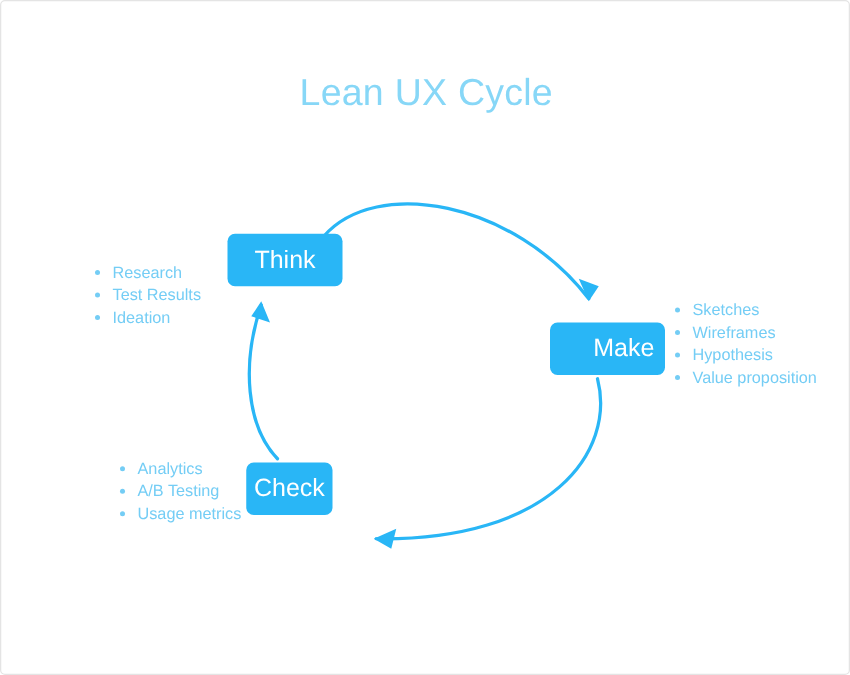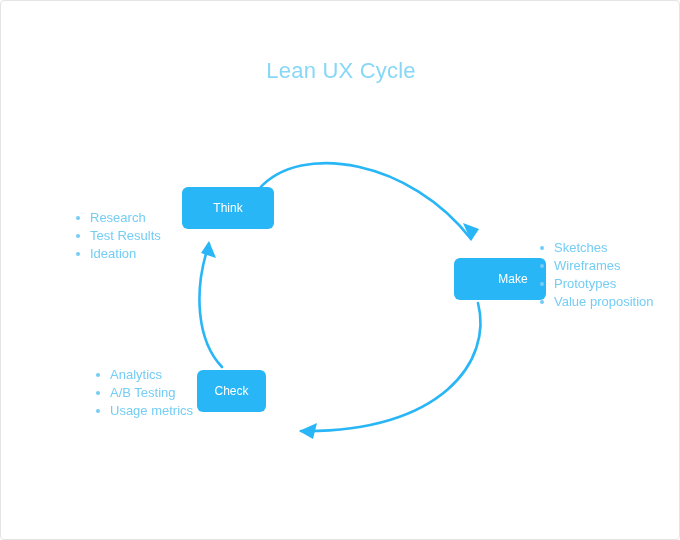--- a/index.html
+++ b/index.html
@@ -27,38 +27,38 @@
     top: 0;
     width: 680px;
     height: 540px;
   }
   .page-title {
     position: absolute;
     left: 0;
     top: 57px;
     width: 680px;
     text-align: center;
-    font-size: 22px;
+    font-size: 30px;
     font-weight: 400;
     color: #87d7f7;
     letter-spacing: 0.2px;
   }
   .node-box {
     position: absolute;
     background: #29b6f6;
     border-radius: 6px;
     color: #ffffff;
-    font-size: 12px;
+    font-size: 20px;
     display: flex;
     align-items: center;
     justify-content: center;
     box-sizing: border-box;
   }
   #node-think  { left: 181px; top: 186px; width: 92px;  height: 42px; }
-  #node-make   { left: 453px; top: 257px; width: 92px;  height: 42px; padding-left: 26px; }
+  #node-make   { left: 439px; top: 257px; width: 92px;  height: 42px; padding-left: 26px; }
   #node-check  { left: 196px; top: 369px; width: 69px;  height: 42px; }
 
   .bullet-list {
     position: absolute;
     list-style: none;
     margin: 0;
     padding: 0;
     color: #74cdf5;
     font-size: 13px;
     line-height: 18px;
@@ -121,21 +121,21 @@
 
   <ul class="bullet-list" id="list-think">
       <li>Research</li>
       <li>Test Results</li>
       <li>Ideation</li>
     </ul>
 
   <ul class="bullet-list" id="list-make">
       <li>Sketches</li>
       <li>Wireframes</li>
-      <li>Prototypes</li>
+      <li>Hypothesis</li>
       <li>Value proposition</li>
     </ul>
 
   <ul class="bullet-list" id="list-check">
       <li>Analytics</li>
       <li>A/B Testing</li>
       <li>Usage metrics</li>
     </ul>
 
 </div>

